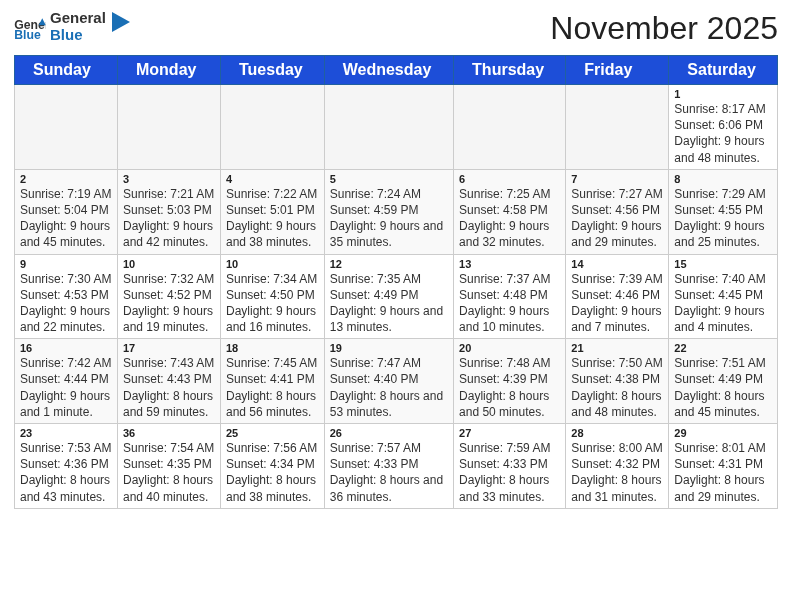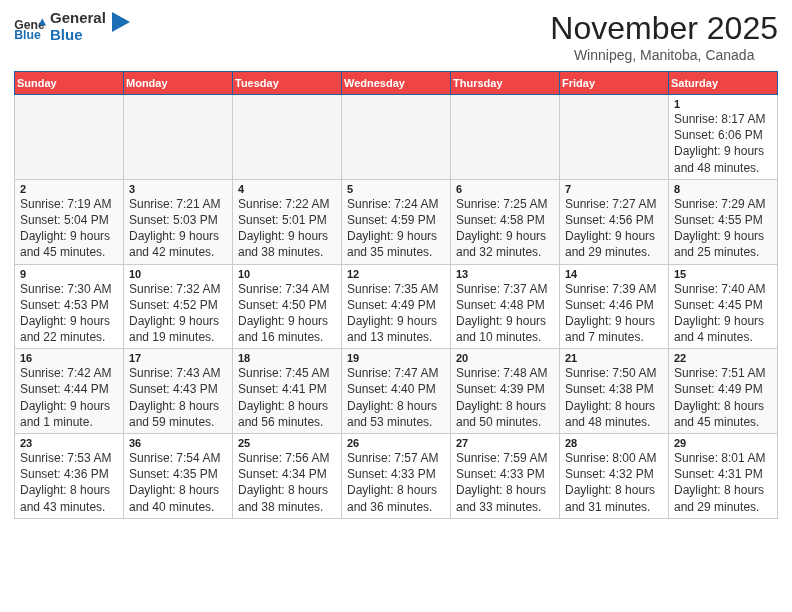--- a/index.html
+++ b/index.html
@@ -25,44 +25,44 @@
     .logo {
       display: flex;
       align-items: center;
       gap: 4px;
     }
     .logo-icon {
       width: 32px;
       height: 28px;
     }
     .title-block {
-      text-align: center;
+      text-align: left;
       margin-left: 32px;
     }
     .month-title {
       font-size: 32px;
       font-weight: normal;
       color: #222;
     }
     .subtitle {
       font-size: 14px;
       color: #555;
     }
     .calendar {
       width: 100%;
       border-collapse: collapse;
       border: 1px solid #ccc;
     }
     .calendar th {
-      background: #ef4444;
+      background: #1d4ed8;
       color: #fff;
-      font-size: 11px;
+      font-size: 16px;
       font-weight: bold;
       text-align: left;
-      padding: 5px 2px;
+      padding: 5px 18px;
       border: 1px solid #2060a0;
     }
     .calendar td {
       border: 1px solid #ccc;
       vertical-align: top;
       padding: 3px 5px;
       width: 100px;
       font-size: 9.5px;
       color: #333;
       background: #fff;
@@ -100,21 +100,20 @@
       <div style="display:flex;flex-direction:column;line-height:1.1;">
         <span style="font-size:15px;color:#333;font-weight:bold;">General</span>
         <span style="font-size:15px;color:#1a6fb5;font-weight:bold;">Blue</span>
       </div>
       <svg width="18" height="22" viewBox="0 0 18 22" style="margin-left:2px;margin-top:-8px;">
         <polygon points="0,0 18,10 0,20" fill="#1a6fb5"></polygon>
       </svg>
     </div>
     <div class="title-block">
       <div class="month-title">November 2025</div>
-      <div class="subtitle">Winnipeg, Manitoba, Canada</div>
     </div>
   </div>
 
   <table class="calendar">
     <thead>
       <tr>
       <th>Sunday</th>
           <th>Monday</th>
           <th>Tuesday</th>
           <th>Wednesday</th>

